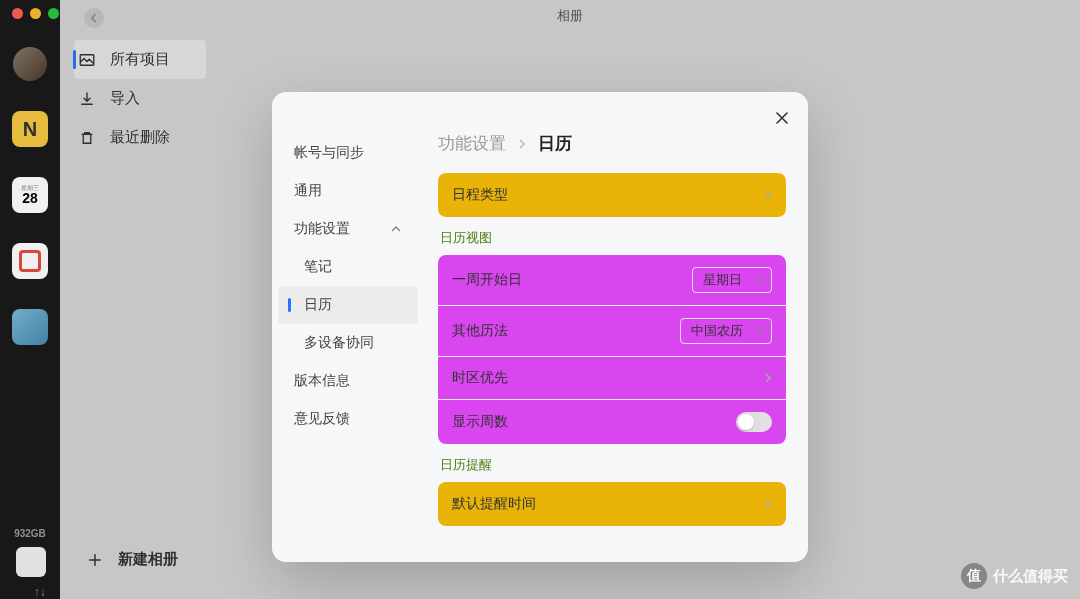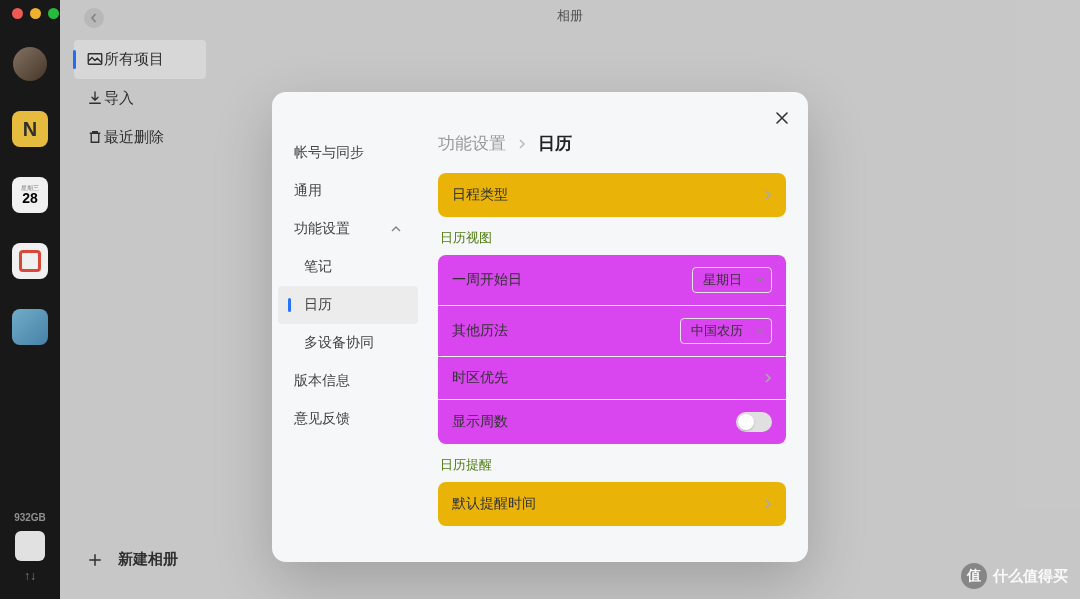--- a/index.html
+++ b/index.html
@@ -13,34 +13,34 @@
     .tl-yellow { background: #febc2e; }
     .tl-green { background: #28c840; }
     .dock-item { width: 36px; height: 36px; border-radius: 8px; margin-bottom: 30px; display: flex; align-items: center; justify-content: center; font-size: 12px; color: #fff; }
     .dock-avatar { background: linear-gradient(135deg,#8a7a6a,#4a3a2a); border-radius: 50%; width: 34px; height: 34px; }
     .dock-yellow { background: #f5c842; color: #333; font-weight: bold; font-size: 20px; }
     .dock-cal { background: #fff; color: #000; font-size: 10px; display:flex; flex-direction:column; align-items:center; justify-content:center; line-height:1; }
     .dock-cal-day { font-size: 14px; font-weight: bold; }
     .dock-red { background: #fff; position: relative; }
     .dock-red::after { content:""; position:absolute; inset:7px; border:3px solid #e74c3c; border-radius:4px; }
     .dock-blue { background: linear-gradient(135deg,#7ab8d8,#4a8ab0); }
-    .dock-bottom { margin-top: auto; margin-bottom: 16px; display:flex; flex-direction:column; align-items:center; gap:8px; }
+    .dock-bottom { margin-top: auto; margin-bottom: 0; display:flex; flex-direction:column; align-items:flex-end; gap:8px; }
     .storage-label { color: #999; font-size: 10px; font-weight:bold; }
     .dock-disk { width: 30px; height: 30px; background: #f0f0f0; border-radius: 6px; }
     .sync-icon { color: #888; font-size: 12px; }
     
     
     .app-window { position: absolute; left: 60px; top: 0; right: 0; bottom: 0; background: #d4d4d4; border-radius: 10px 0 0 0; }
     .titlebar { height: 32px; display: flex; align-items: center; justify-content: center; position: relative; }
     .back-btn { position: absolute; left: 24px; top: 8px; width: 20px; height: 20px; border-radius: 50%; background: #c4c4c4; display:flex; align-items:center; justify-content:center; color:#888; font-size:12px; }
     .window-title { font-size: 13px; color: #555; }
     
     .app-body { display: flex; height: calc(100% - 32px); }
     .album-sidebar { width: 160px; padding: 8px 14px 0 14px; display:flex; flex-direction:column; }
-    .album-item { display: flex; padding: 10px 12px; font-size: 15px; color: #333; border-radius: 4px; position: relative; }
+    .album-item { display: flex; align-items: center; gap: 14px; padding: 10px 4px; font-size: 15px; color: #333; border-radius: 4px; position: relative; }
     .album-item.active { background: #e5e5e5; font-weight: 500; }
     .album-item.active::before { content:""; position:absolute; left:-1px; top:10px; bottom:10px; width:3px; background:#2874ff; border-radius:2px; }
     .album-icon { width: 18px; height: 18px; color: #333; }
     .album-spacer { flex: 1; }
     .new-album { display:flex; align-items:center; gap:14px; padding:10px 12px; font-size:15px; color:#333; font-weight:700; margin-bottom:20px; }
     
     
     .modal-overlay { position: absolute; inset: 0; background: rgba(0,0,0,0.06); display: flex; align-items: flex-start; justify-content: center; padding-top: 92px; z-index: 10; }
     .modal { width: 536px; background: #f6f7f8; border-radius: 14px; box-shadow: 0 20px 60px rgba(0,0,0,0.2); position: relative; padding-bottom: 28px; }
     .modal-close { position: absolute; top: 14px; right: 14px; width: 24px; height: 24px; display:flex; align-items:center; justify-content:center; cursor:pointer; color:#333; }

